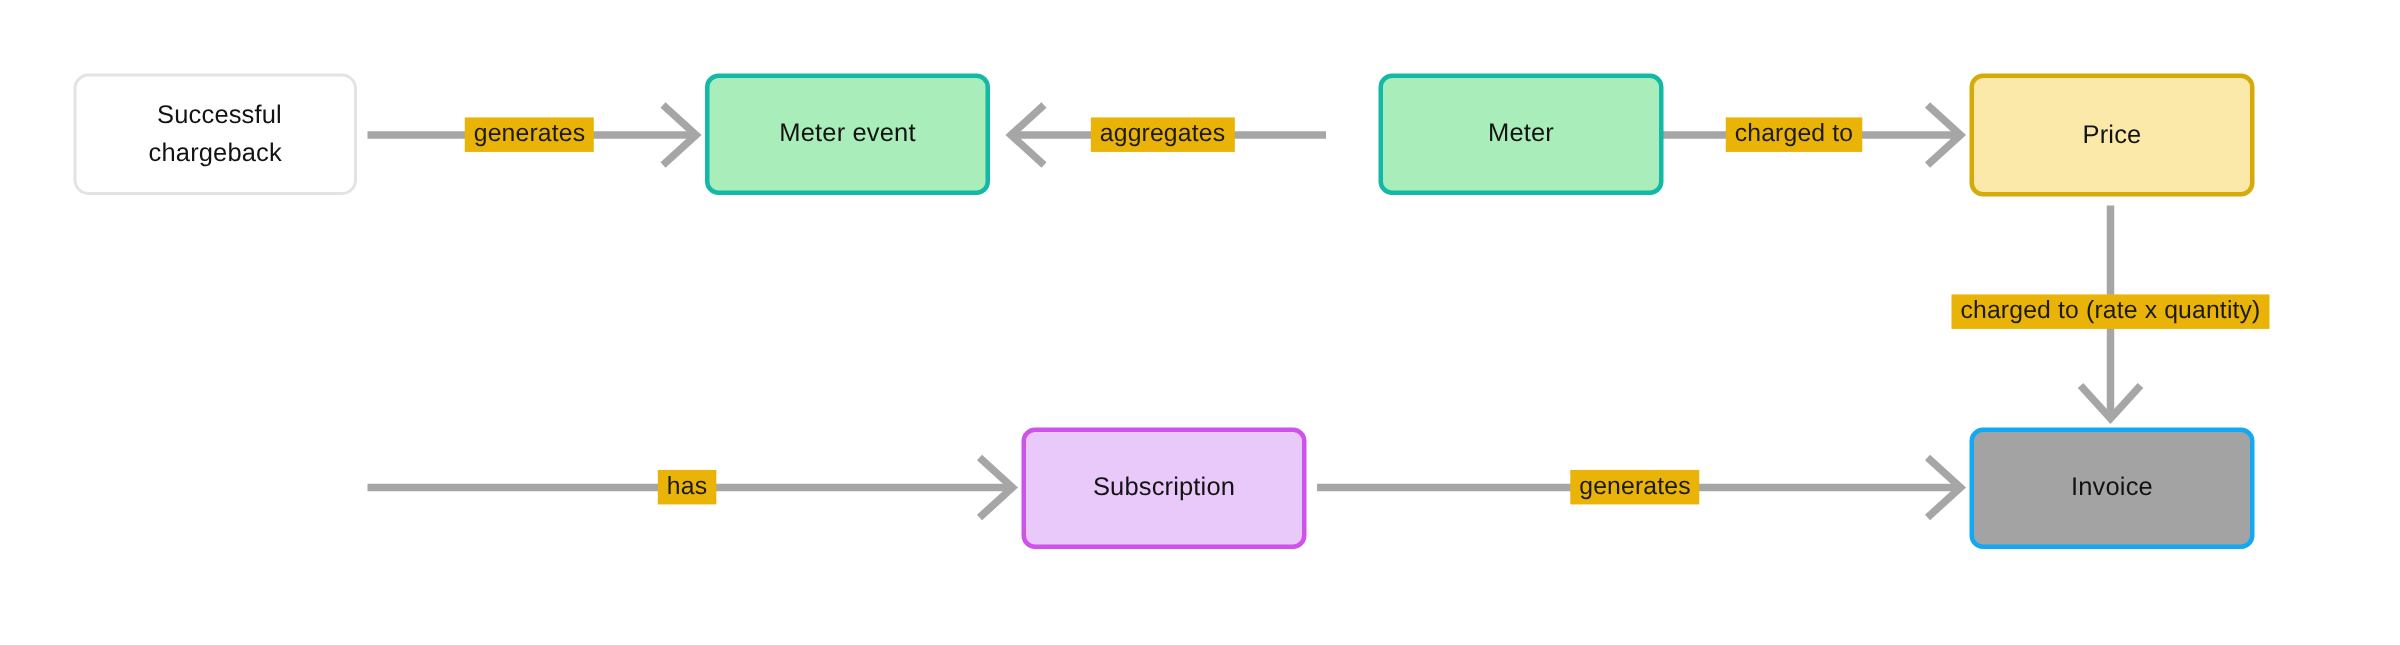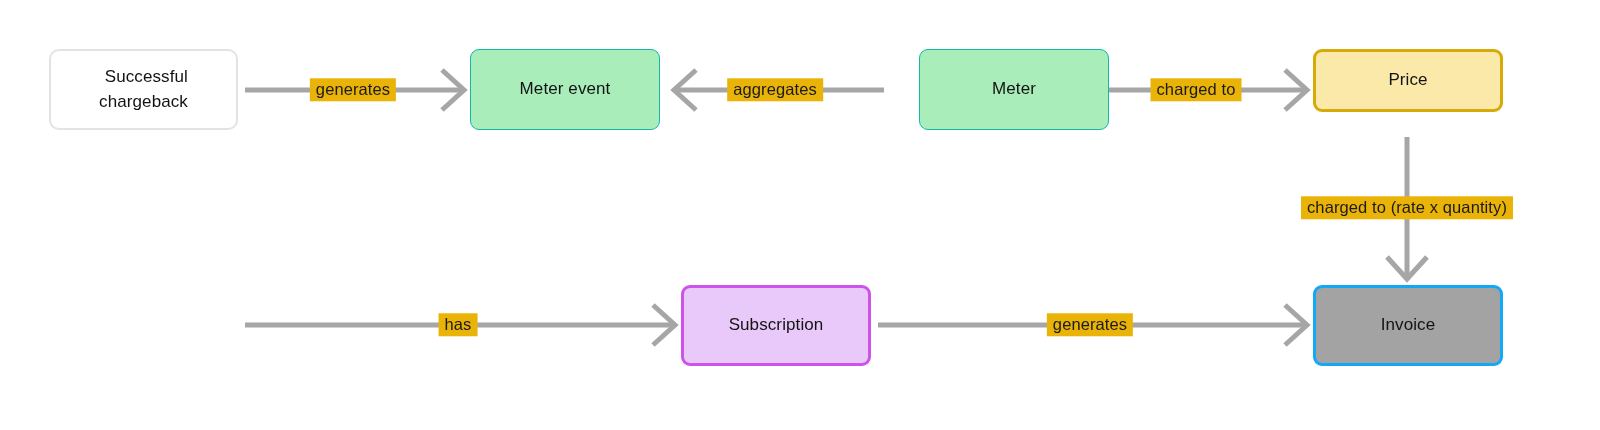--- a/index.html
+++ b/index.html
@@ -39,21 +39,21 @@
     color: #131313;
     padding: 4px 10px;
   }
   .node-plain {
     background: #ffffff;
     border: 2px solid #e3e3e3;
     border-radius: 10px;
   }
   .node-green {
     background: #a9edba;
-    border: 1px solid #14b8a6;
+    border: 3px solid #14b8a6;
   }
   .node-yellow {
     background: #fae9a9;
     border: 3px solid #d6ab09;
   }
   .node-purple {
     background: #e9c9f9;
     border: 3px solid #ce53ea;
   }
   .node-blue {
@@ -109,21 +109,21 @@
   </div>
 
   <div class="node node-green" style="left:470px; top:49px; width:190px; height:81px;">
     <span>Meter event</span>
   </div>
 
   <div class="node node-green" style="left:891px; top:49px; width:190px; height:81px;margin-left:28px;">
     <span>Meter</span>
   </div>
 
-  <div class="node node-yellow" style="left:1313px; top:49px; width:190px; height:63px;">
+  <div class="node node-yellow" style="left:1313px; top:49px; width:190px; height:82px;">
     <span>Price</span>
   </div>
 
 
   <div class="node node-purple" style="left:681px; top:285px; width:190px; height:81px;text-align:right;">
     <span>Subscription</span>
   </div>
 
   <div class="node node-blue" style="left:1313px; top:285px; width:190px; height:81px;">
     <span>Invoice</span>

